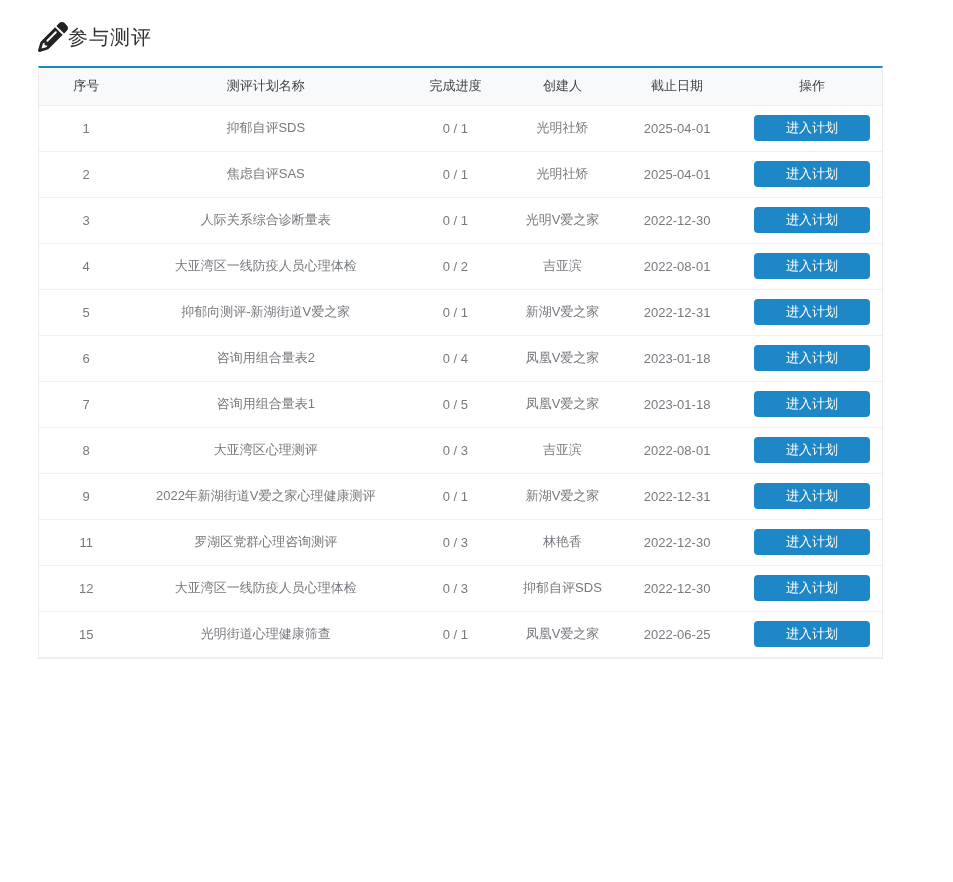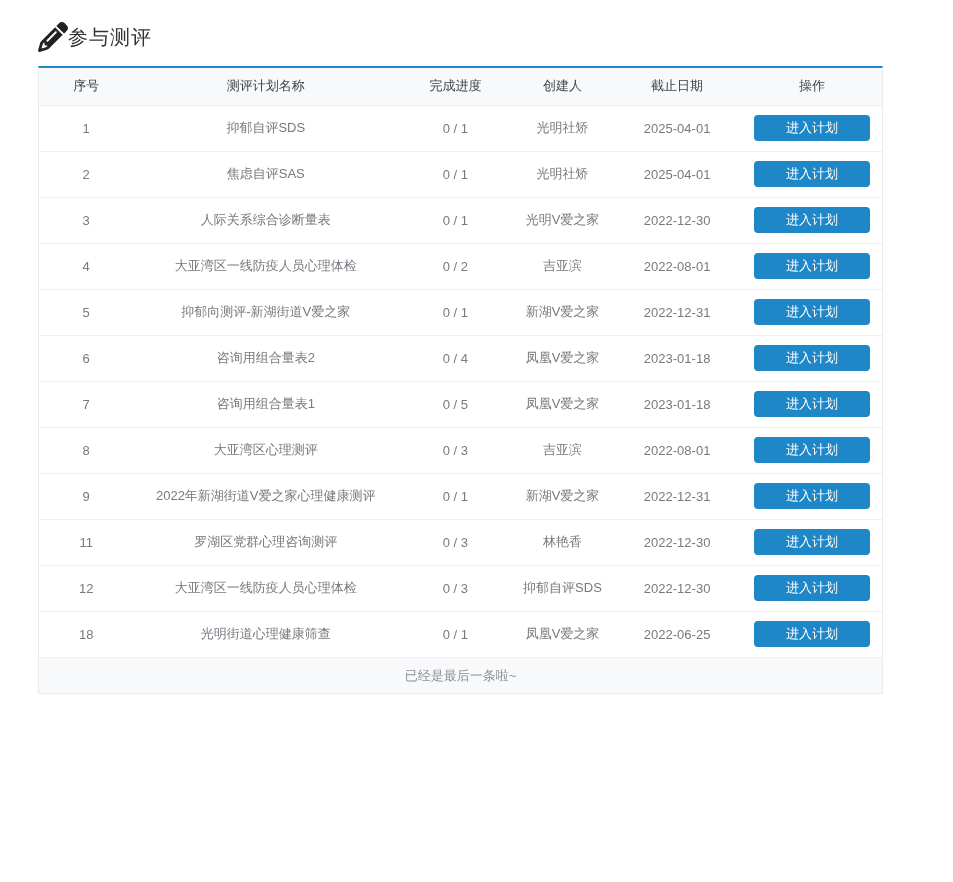--- a/index.html
+++ b/index.html
@@ -174,24 +174,23 @@
           </tr>
           <tr>
             <td>12</td>
             <td>大亚湾区一线防疫人员心理体检</td>
             <td>0 / 3</td>
             <td>抑郁自评SDS</td>
             <td>2022-12-30</td>
             <td><button class="enter-btn">进入计划</button></td>
           </tr>
           <tr>
-            <td>18</td>
+            <td>15</td>
             <td>光明街道心理健康筛查</td>
             <td>0 / 1</td>
             <td>凤凰V爱之家</td>
             <td>2022-06-25</td>
             <td><button class="enter-btn">进入计划</button></td>
           </tr>
         </tbody>
     </table>
-    <div class="table-footer">已经是最后一条啦~</div>
   </div>
 </div>
 
 </body></html>

